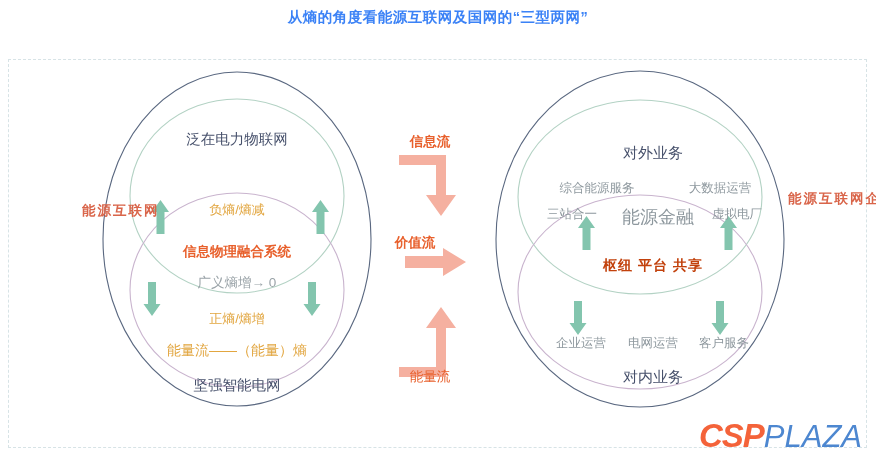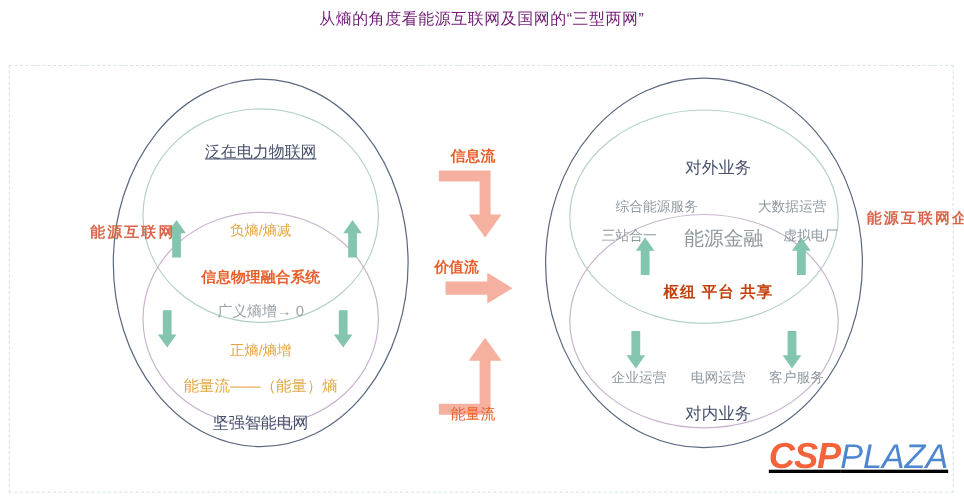--- a/index.html
+++ b/index.html
@@ -6,21 +6,21 @@
   body{
     width:876px;height:457px;position:relative;overflow:hidden;
     font-family:"Liberation Sans","DejaVu Sans",sans-serif;
     -webkit-font-smoothing:antialiased;
   }
   #stage{position:absolute;left:0;top:0;width:876px;height:457px;}
 
   
   .title{
     position:absolute;left:0;top:8px;width:876px;text-align:center;
-    font-size:14.5px;font-weight:normal;color:#701a75;letter-spacing:.5px;
+    font-size:14.5px;font-weight:bold;color:#3b82f6;letter-spacing:.5px;
     white-space:nowrap;
   }
 
   
   .frame{
     position:absolute;left:8px;top:59px;width:859px;height:389px;
     border:1px dashed #d7e3e6;box-sizing:border-box;
   }
 
   
@@ -37,21 +37,21 @@
   .t-grey2  {color:#8e989e;}
   .t-red    {color:#c2410c;}
 
   .vlabel{
     position:absolute;white-space:nowrap;color:#d9654a;font-size:13.5px;
     font-weight:bold;letter-spacing:2px;line-height:1.05;
     width:18px;text-align:center;word-break:break-all;
   }
 
   
-  .logo{position:absolute;right:14px;bottom:22px;height:40px;text-decoration:underline;}
+  .logo{position:absolute;right:14px;bottom:0;height:40px;}
   .logo .csp{
     font-size:33px;font-weight:bold;font-style:italic;color:#f4633a;
     letter-spacing:-1px;font-family:"Liberation Sans",sans-serif;
   }
   .logo .plaza{
     font-size:31px;font-style:italic;color:#4d87d0;letter-spacing:0px;
     font-family:"Liberation Sans",sans-serif;
   }
   .logo .row{display:flex;align-items:baseline;}
 </style>
@@ -119,21 +119,21 @@
       <path d="M399,155 L446,155 L446,195 L456,195 L441,216 L426,195 L436,195 L436,165 L399,165 Z"></path>
 
       <path d="M405,256 L443,256 L443,248 L466,262 L443,276 L443,268 L405,268 Z"></path>
 
       <path d="M399,367 L436,367 L436,328 L426,328 L441,307 L456,328 L446,328 L446,377 L399,377 Z"></path>
     </g>
   </svg>
 
   <div class="vlabel" style="left:82px;top:204px;">能源互联网</div>
 
-  <div class="lbl ctr t-dark" style="left:237px;top:132px;font-size:14.5px;text-decoration:underline;">泛在电力物联网</div>
+  <div class="lbl ctr t-dark" style="left:237px;top:132px;font-size:14.5px;">泛在电力物联网</div>
   <div class="lbl ctr t-gold" style="left:237px;top:203px;font-size:13px;">负熵/熵减</div>
 
   <div class="lbl ctr t-orange" style="left:237px;top:245px;font-size:13.5px;font-weight:bold;text-align:right;">信息物理融合系统</div>
   <div class="lbl ctr t-grey" style="left:237px;top:276px;font-size:13.5px;">广义熵增→ 0</div>
 
   <div class="lbl ctr t-gold" style="left:237px;top:312px;font-size:13px;">正熵/熵增</div>
   <div class="lbl ctr t-gold" style="left:237px;top:343px;font-size:14px;">能量流——（能量）熵</div>
   <div class="lbl ctr t-dark" style="left:237px;top:378px;font-size:14.5px;">坚强智能电网</div>
 
   <div class="lbl ctr t-orange" style="left:430px;top:135px;font-size:13.5px;font-weight:bold;">信息流</div>

